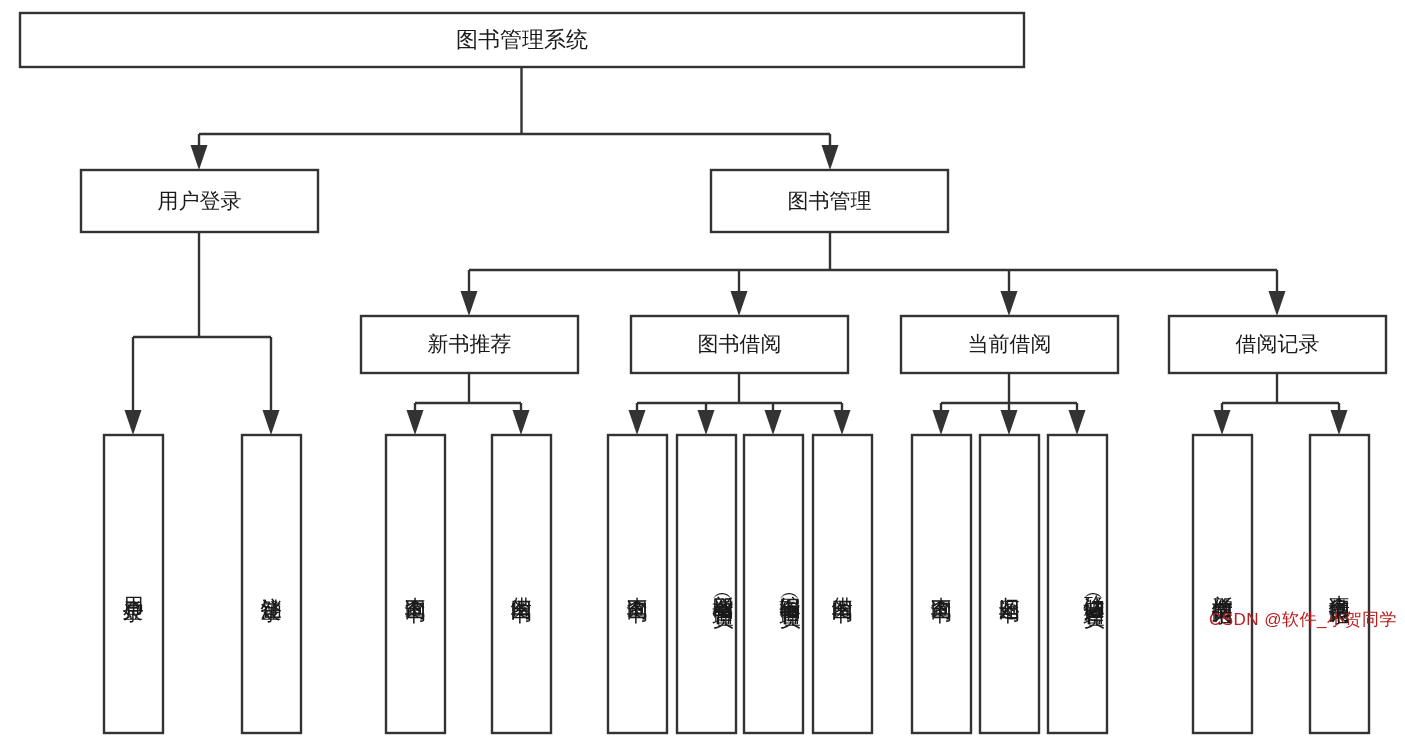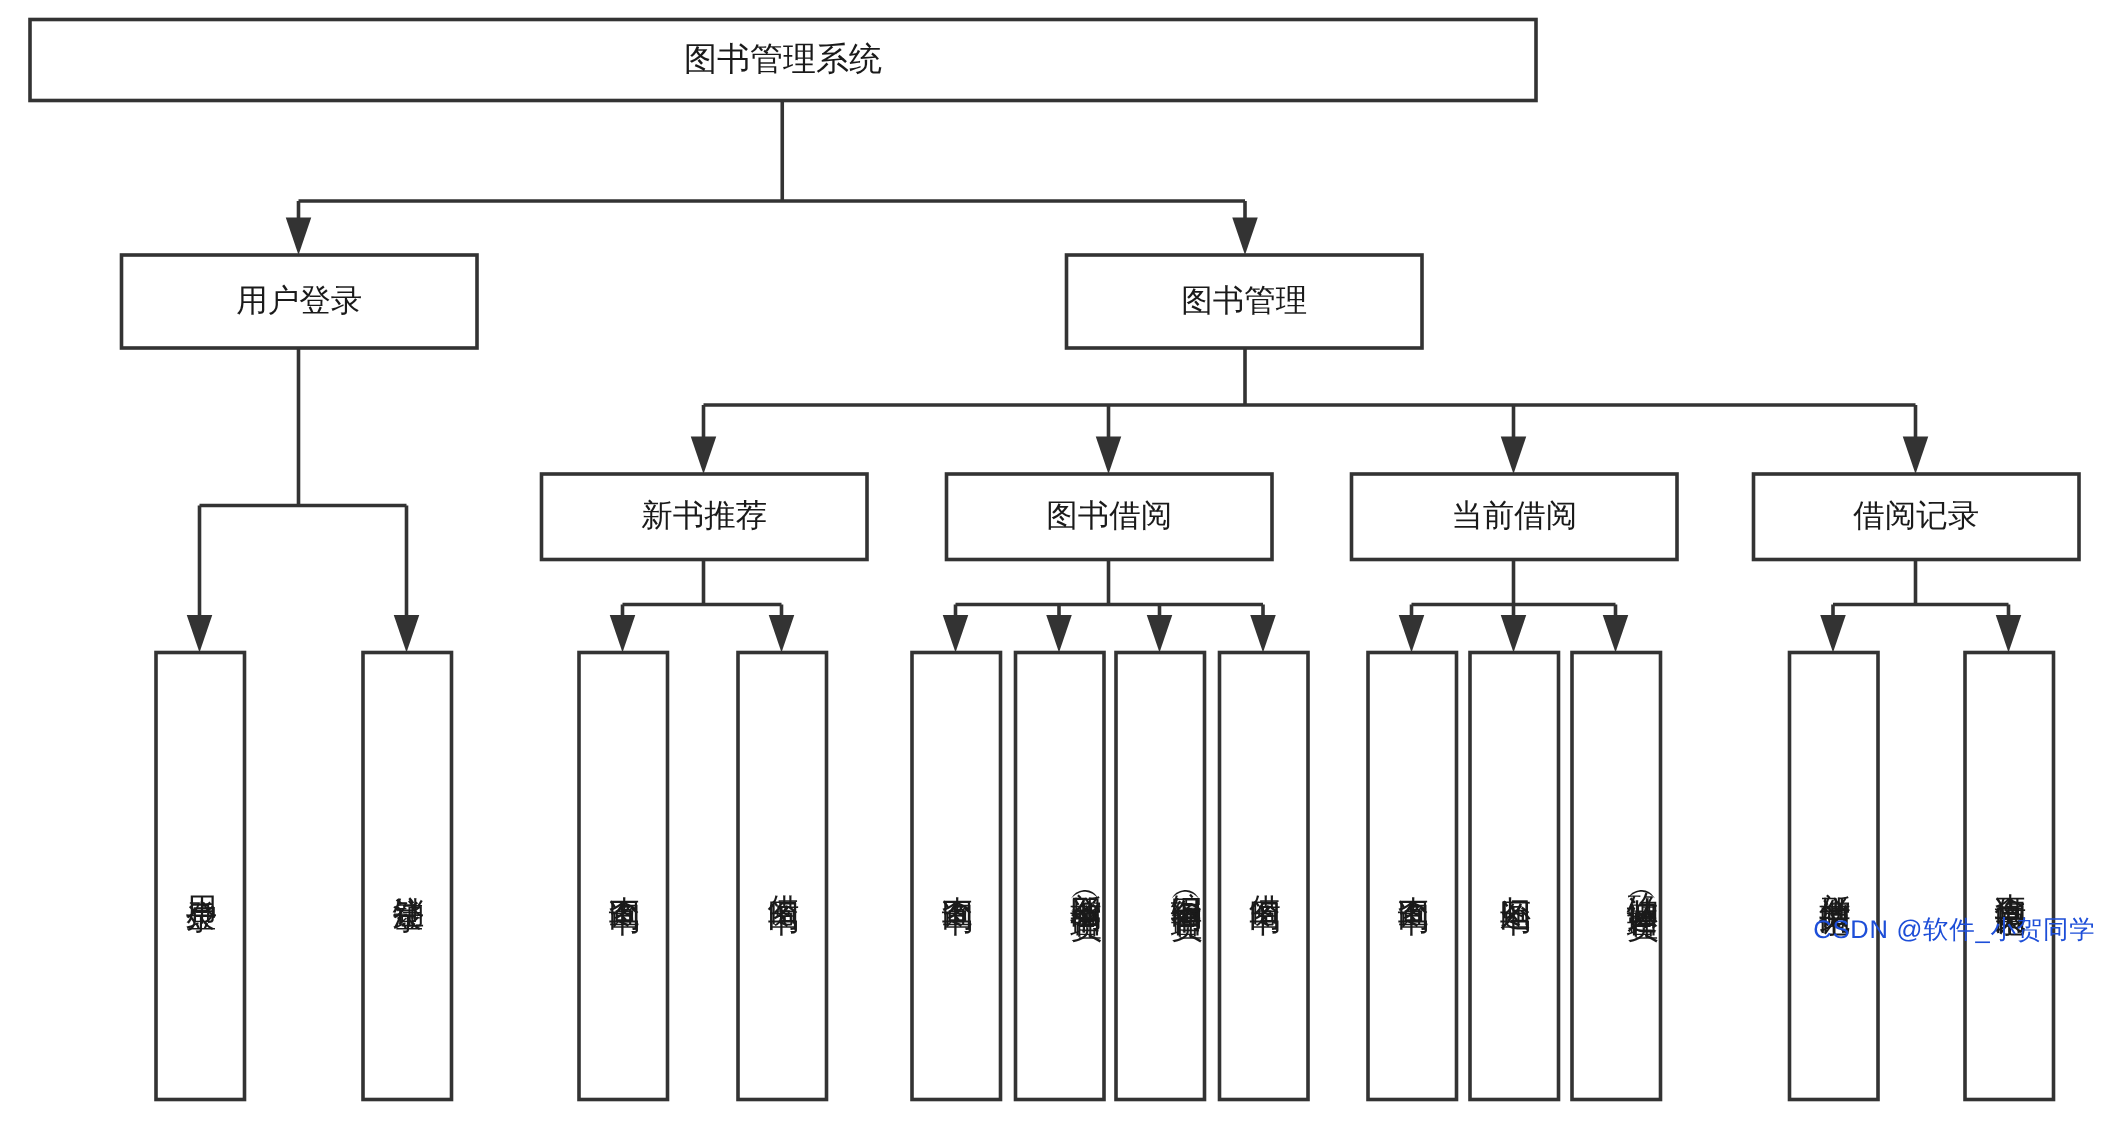--- a/index.html
+++ b/index.html
@@ -71,21 +71,21 @@
     text-align: center;
     white-space: nowrap;
     pointer-events: none;
   }
   .watermark {
     position: absolute;
     right: 8px;
     bottom: 4px;
     font-family: "Liberation Sans", "DejaVu Sans", sans-serif;
     font-size: 17px;
-    color: #1d4ed8;
+    color: #b91c1c;
     white-space: nowrap;
     letter-spacing: 0.5px;
     text-align: right;
   }
 </style>
 </head>
 <body>
 
 <div id="diagram-root">
 

